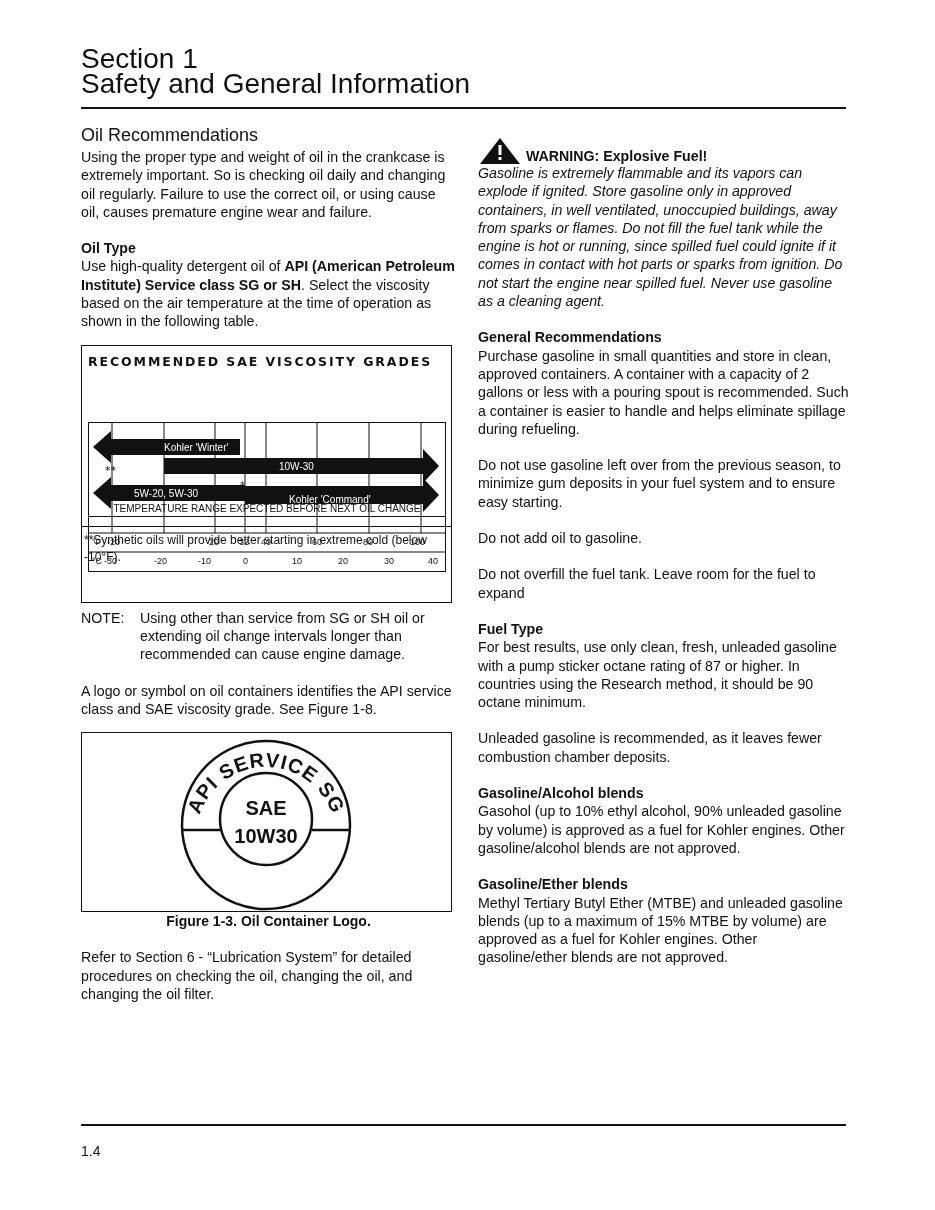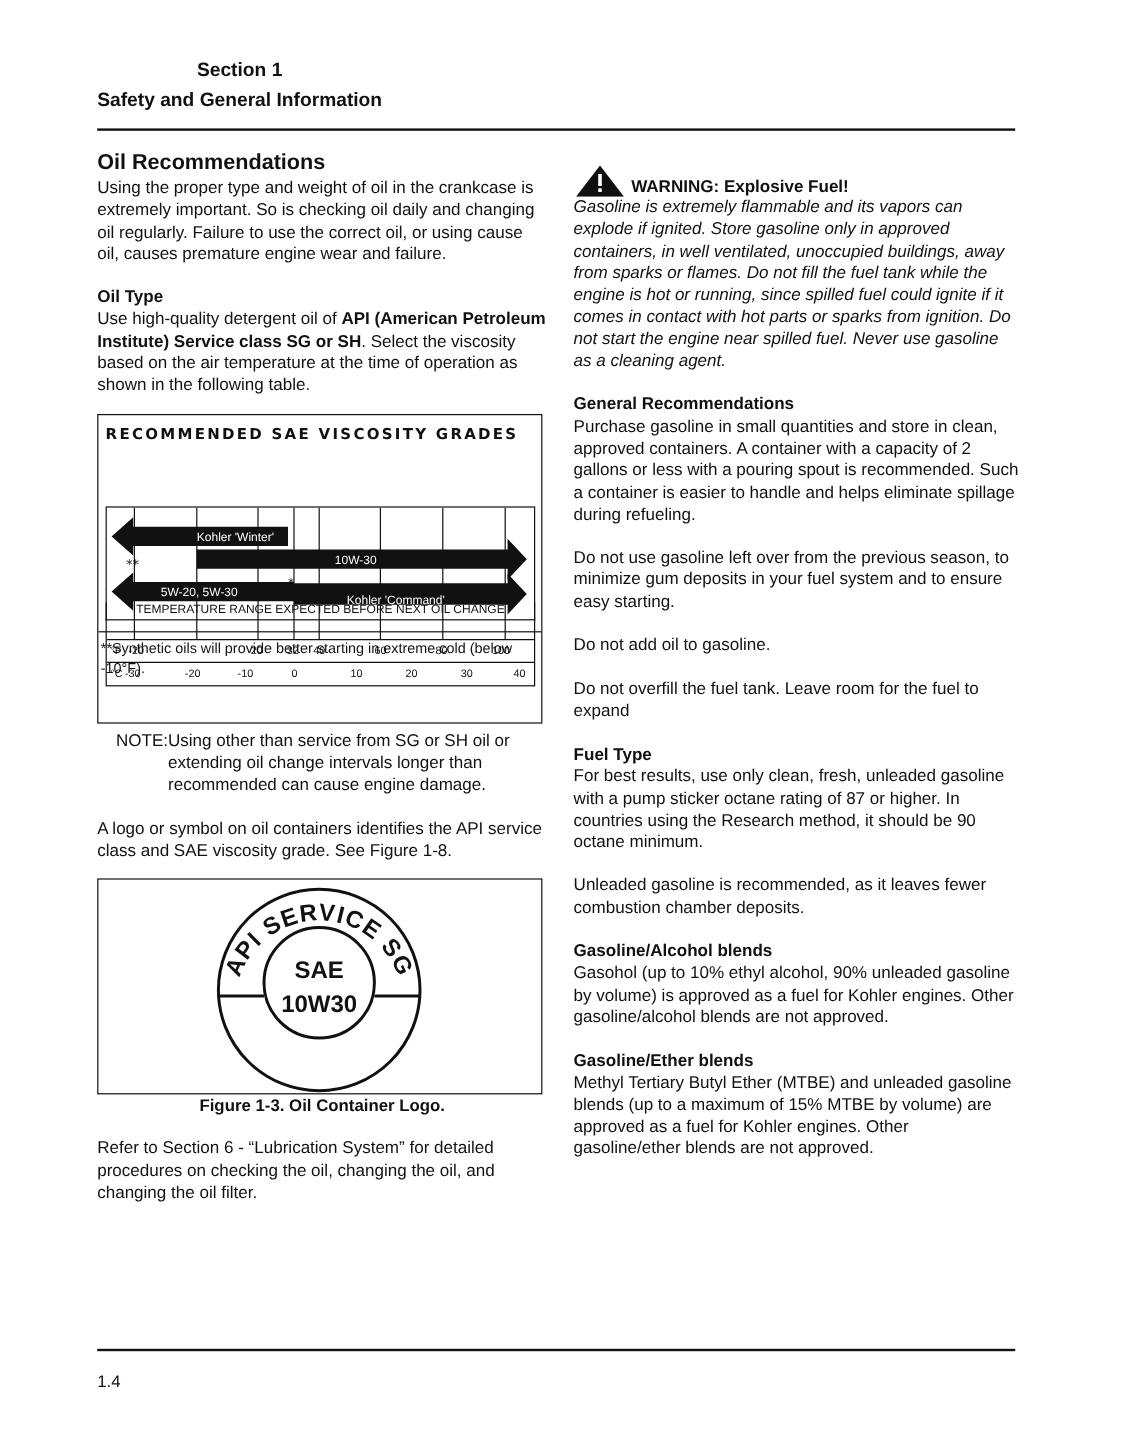--- a/index.html
+++ b/index.html
@@ -1,37 +1,37 @@
 <!DOCTYPE html>
 <html><head>
 <meta charset="utf-8">
 <style>
   html, body { margin: 0; padding: 0; background: #ffffff; }
   body { width: 935px; height: 1210px; position: relative; overflow: hidden;
          font-family: "Liberation Sans", sans-serif; color: #111; }
   .abs { position: absolute; }
-  .sec-title { left: 81px; top: 46px; font-size: 16px; font-weight: bold; line-height: 25px; text-align: center; }
+  .sec-title { left: 81px; top: 46px; font-size: 28px; font-weight: normal; line-height: 25px; }
   .rule-top { left: 81px; top: 107px; width: 765px; height: 2px; background: #111; }
   .rule-bot { left: 81px; top: 1124px; width: 765px; height: 2px; background: #111; }
   .page-num { left: 81px; top: 1143px; font-size: 14px; font-weight: normal; }
   .col { position: absolute; font-size: 14.2px; line-height: 18.3px; }
   .col-left { left: 81px; top: 124px; width: 375px; }
   .col-right { left: 478px; top: 124px; width: 372px; }
-  h2 { font-size: 18px; font-weight: bold; margin: 0 0 2px 0; line-height: 22px; }
+  h2 { font-size: 18px; font-weight: normal; margin: 0 0 2px 0; line-height: 22px; }
   h3 { font-size: 14.2px; font-weight: bold; margin: 0; line-height: 18.3px; }
   p { margin: 0; }
   .gap { height: 18px; }
   .chart-box { position: relative; width: 369px; height: 256px; border: 1.5px solid #111; margin-top: 14px; }
   .chart-title { position: absolute; left: 6px; top: 7px; font-family: "DejaVu Sans", sans-serif;
                  font-size: 12.5px; font-weight: bold; letter-spacing: 1.9px; }
   .chart-inner { position: absolute; left: 6px; top: 28px; width: 356px; height: 148px; border: 1.5px solid #111; margin-top: 48px; }
   .foot { position: absolute; left: 2px; top: 186px; width: 362px; font-size: 12px; line-height: 17px; }
   .foot-line { position: absolute; left: 0; top: 180px; width: 369px; height: 1.5px; background: #111; }
   .note { display: flex; margin-top: 6px; }
-  .note-label { width: 59px; flex: none; text-align: right; }
+  .note-label { width: 59px; flex: none; }
   .logo-box { position: relative; width: 369px; height: 178px; border: 1.5px solid #111; margin-top: 14px; }
   .fig-cap { font-weight: bold; font-size: 14px; text-align: center; }
   .warn-row { display: flex; align-items: flex-end; margin-top: 14px; margin-left: 2px; }
   .warn-text { font-weight: bold; font-size: 14.2px; margin-left: 6px; line-height: 16px; }
   .italic { font-style: italic; }
 </style>
 </head>
 <body>
 
 <div class="abs sec-title">

